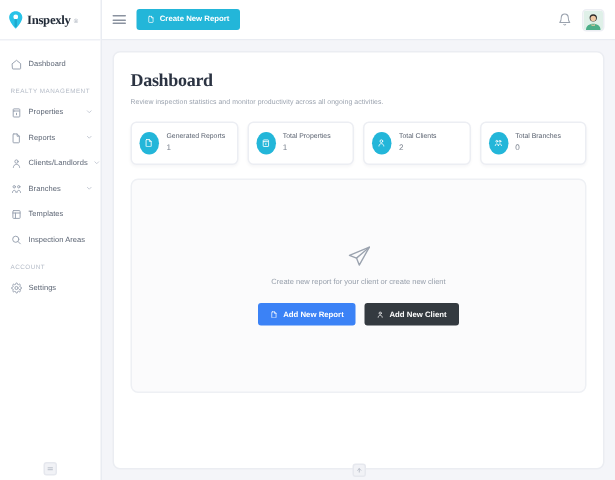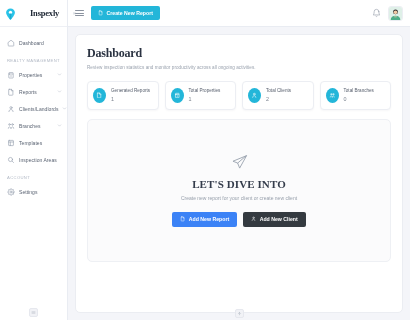--- a/index.html
+++ b/index.html
@@ -16,21 +16,21 @@
     width: 68px; height: 320px;
     background: #ffffff;
     border-right: 1px solid #e9ecf2;
     display: flex; flex-direction: column;
     position: relative;
     flex: 0 0 68px;
   }
   .brand {
     height: 27px;
     display: flex; align-items: center;
-    padding-left: 5px; gap: 14px;
+    padding-left: 5px; gap: 2px;
     border-bottom: 1px solid #eef0f5;
   }
   .brand-mark { width: 11px; height: 13px; flex: 0 0 11px; }
   .brand-text {
     font-size: 8.5px; font-weight: bold; color: #222b38;
     letter-spacing: -0.2px; font-family: "Liberation Serif", serif;
   }
   .brand-tm { font-size: 4px; color: #9aa3b0; vertical-align: super; }
 
   .nav { padding-top: 7px; }
@@ -417,21 +417,20 @@
           </div>
         </div>
 
         <div class="empty-card">
           <span class="empty-ico">
             <svg viewBox="0 0 24 24" fill="none" stroke="currentColor" stroke-width="1.3" stroke-linecap="round" stroke-linejoin="round">
               <path d="M21.5 2.5L2.8 10.2l6.6 2.6 2.6 6.6z"></path>
               <path d="M21.5 2.5L9.4 12.8"></path>
             </svg>
           </span>
-          <div class="empty-title">LET'S DIVE INTO</div>
           <div class="empty-sub">Create new report for your client or create new client</div>
           <div class="empty-actions">
             <button class="btn-primary">
               <span>
                 <svg viewBox="0 0 16 16" fill="none" stroke="currentColor" stroke-width="1.4" stroke-linecap="round" stroke-linejoin="round">
                   <path d="M4.4 2.6h4.4l3 3v7.8a1 1 0 0 1-1 1H4.4a1 1 0 0 1-1-1V3.6a1 1 0 0 1 1-1z"></path>
                   <path d="M8.8 2.6v3h3"></path>
                 </svg>
               </span>
               <span>Add New Report</span>

